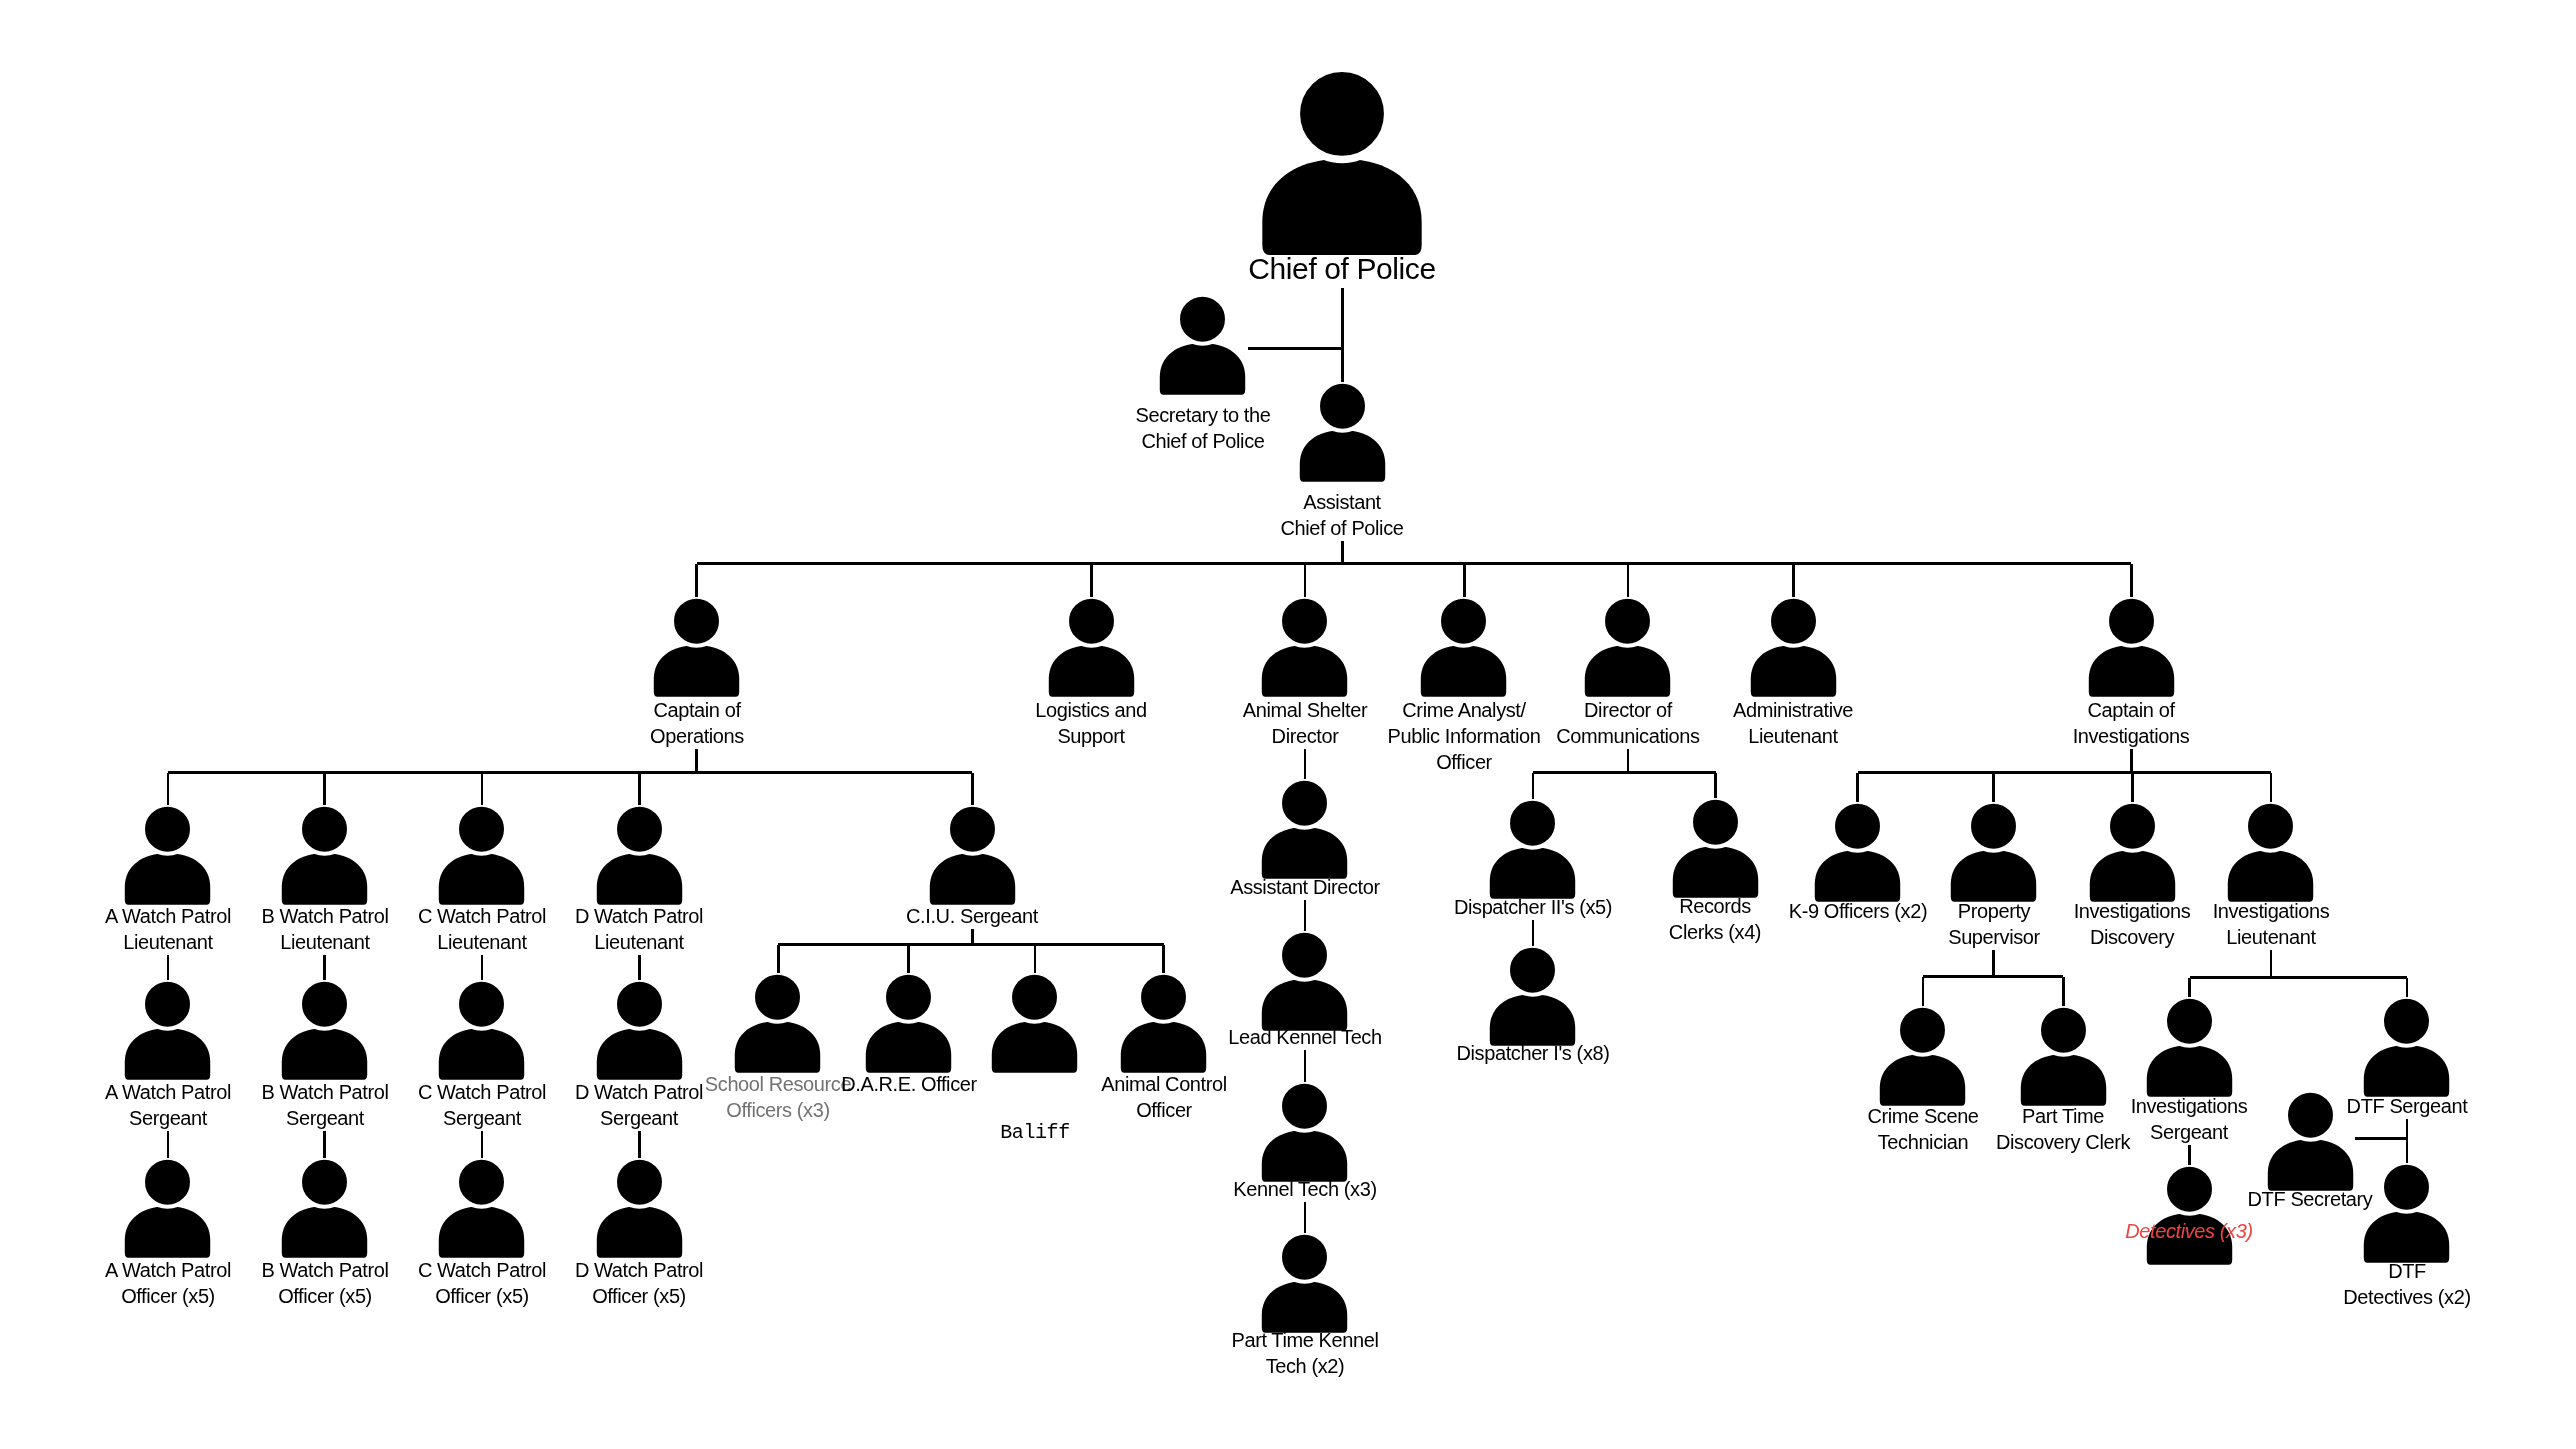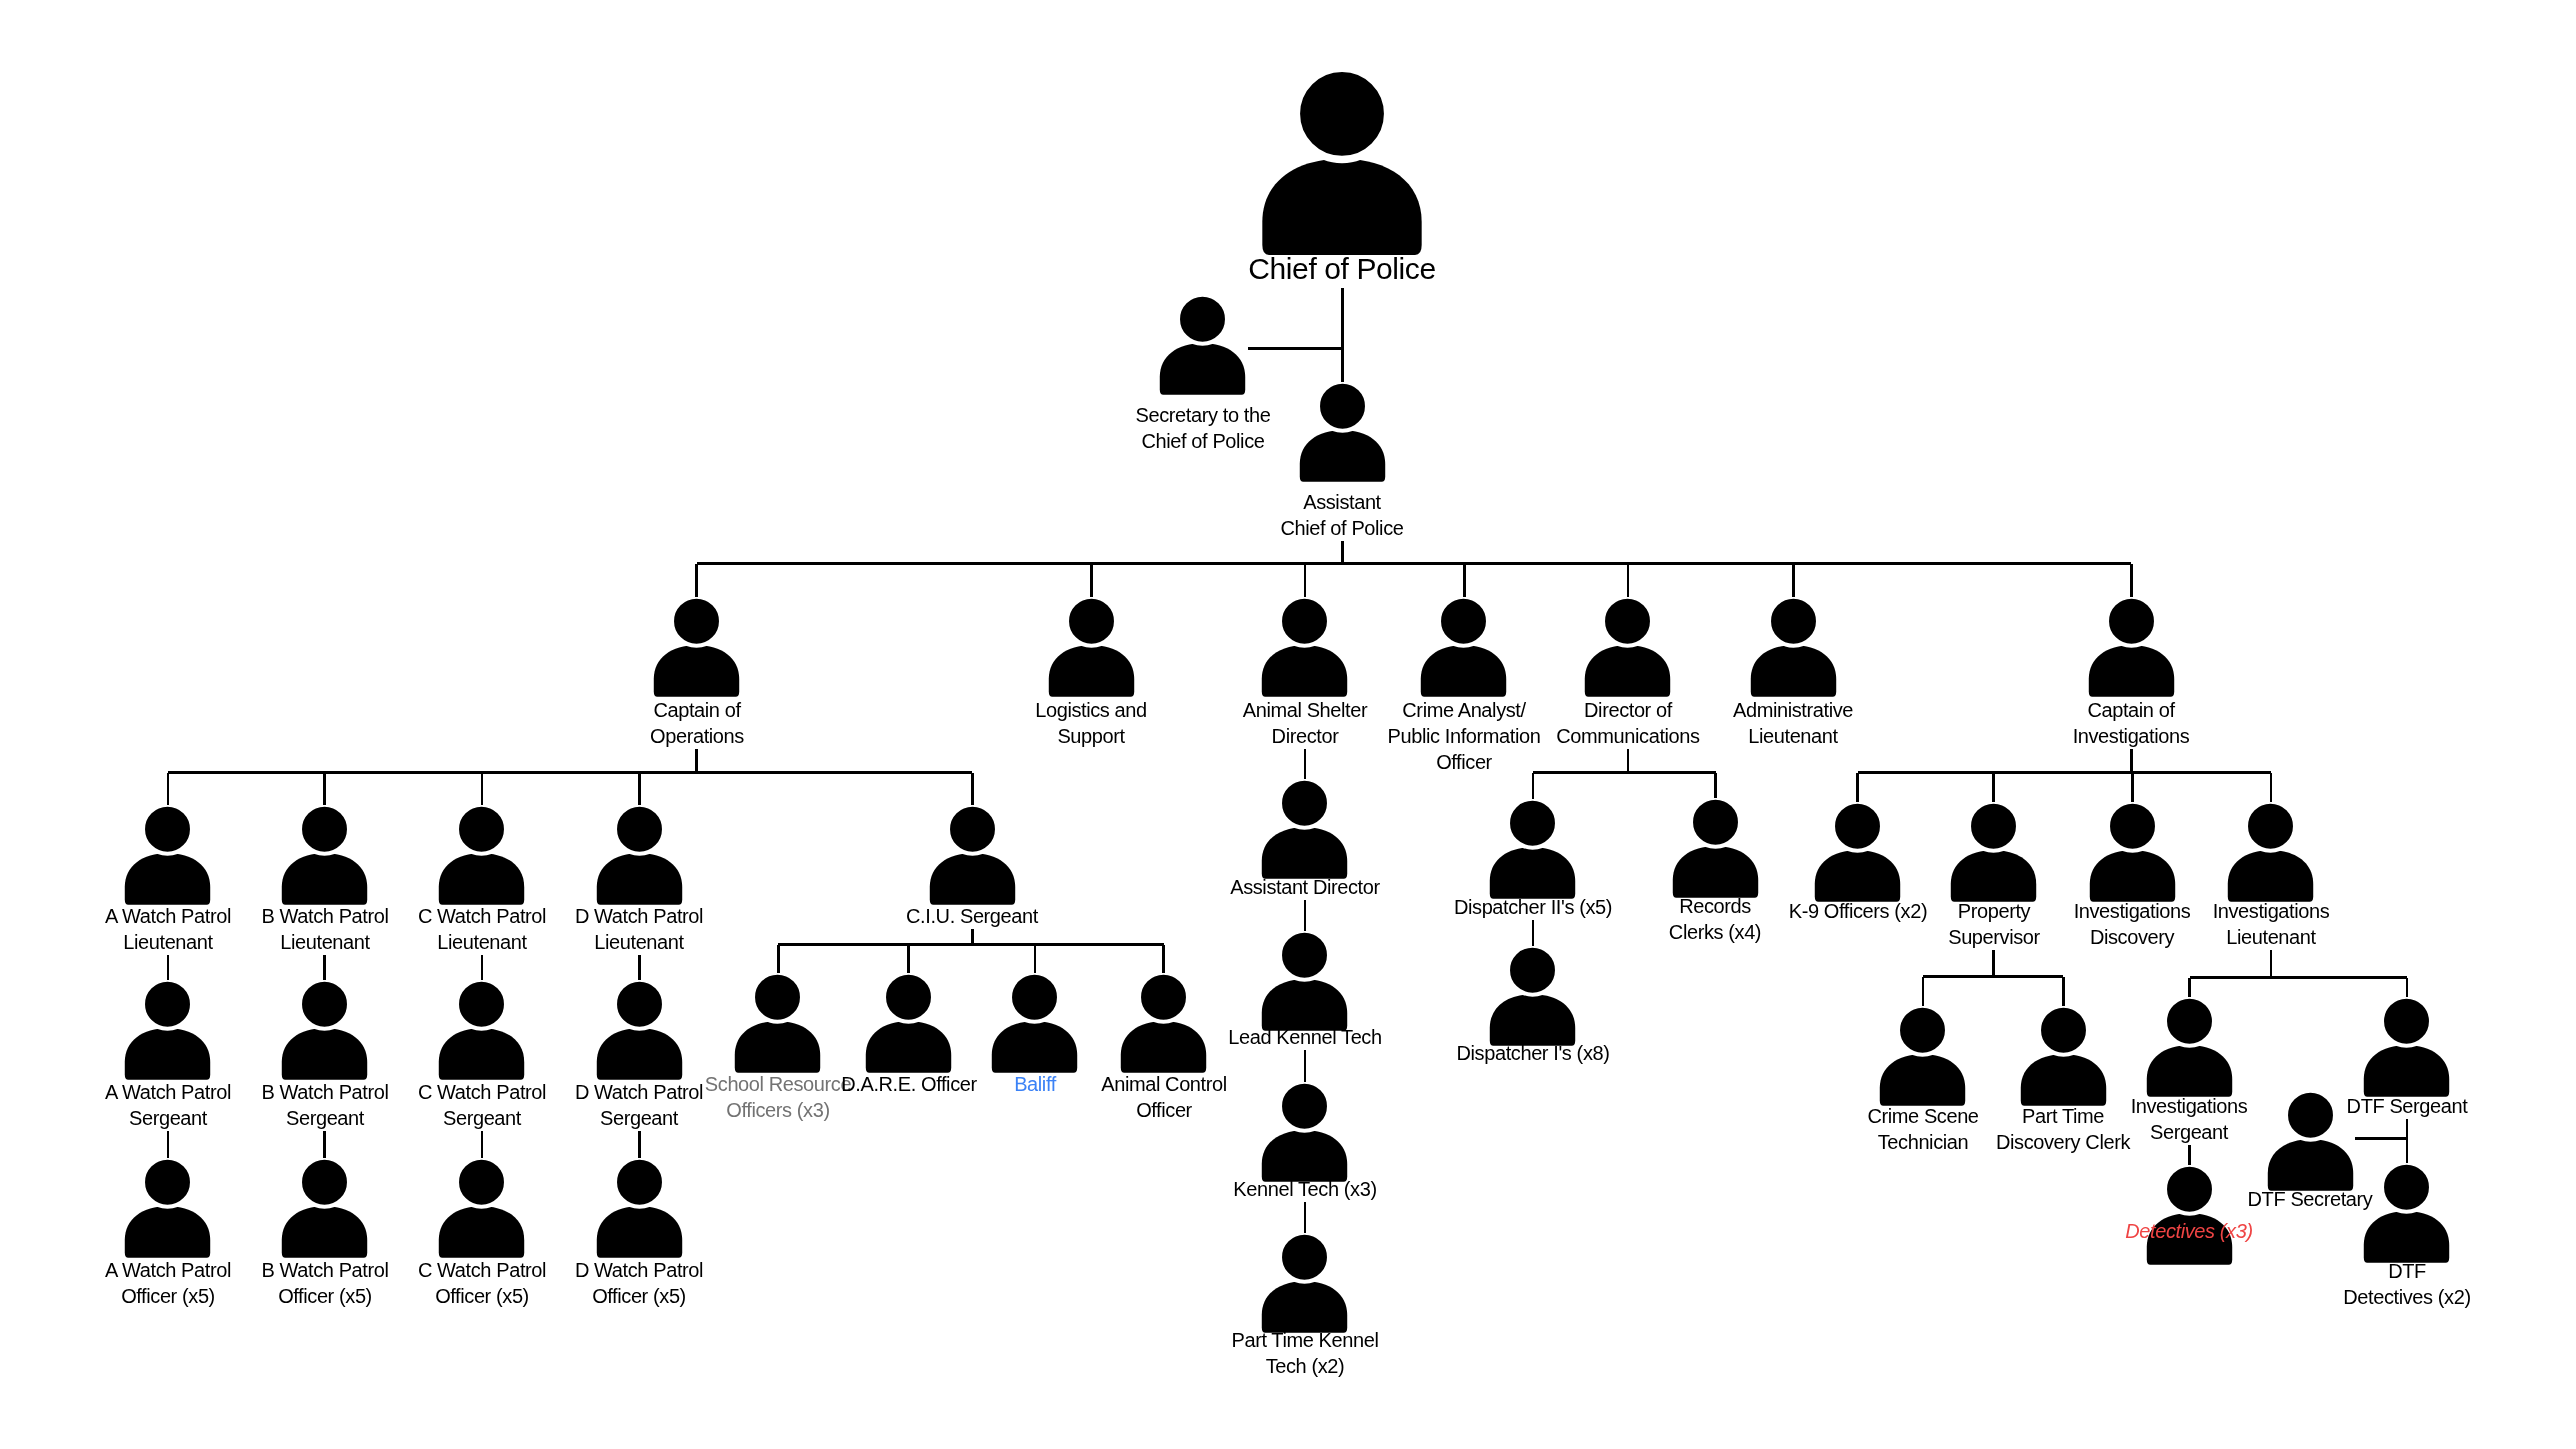--- a/index.html
+++ b/index.html
@@ -296,21 +296,21 @@
      <path fill="#000000" d="M6 112 Q2 112 2 106 L2 92 C2 68 22 54 50 54 C78 54 98 68 98 92 L98 106 Q98 112 94 112 Z"></path>
      <circle cx="50" cy="27" r="27.5" fill="#000000" stroke="#ffffff" stroke-width="4.5"></circle>
    </svg></div>
       <div class="node-label" style="left: 766px; width: 286px; top: 1071px; color: rgb(0, 0, 0);">
         <div class="line">D.A.R.E. Officer</div>
       </div>
       <div class="person" style="left: 990px; top: 973px;"><svg width="89" height="100" viewBox="0 0 100 112" xmlns="http://www.w3.org/2000/svg">
      <path fill="#000000" d="M6 112 Q2 112 2 106 L2 92 C2 68 22 54 50 54 C78 54 98 68 98 92 L98 106 Q98 112 94 112 Z"></path>
      <circle cx="50" cy="27" r="27.5" fill="#000000" stroke="#ffffff" stroke-width="4.5"></circle>
    </svg></div>
-      <div class="node-label" style="left: 892px; width: 286px; top: 1071px; color: #3b82f6;">
+      <div class="node-label" style="left: 892px; width: 286px; top: 1120px; color: #000000; font-family: Liberation Mono, monospace;">
         <div class="line">Baliff</div>
       </div>
       <div class="person" style="left: 1119px; top: 973px;"><svg width="89" height="100" viewBox="0 0 100 112" xmlns="http://www.w3.org/2000/svg">
      <path fill="#000000" d="M6 112 Q2 112 2 106 L2 92 C2 68 22 54 50 54 C78 54 98 68 98 92 L98 106 Q98 112 94 112 Z"></path>
      <circle cx="50" cy="27" r="27.5" fill="#000000" stroke="#ffffff" stroke-width="4.5"></circle>
    </svg></div>
       <div class="node-label" style="left: 1021px; width: 286px; top: 1071px; color: rgb(0, 0, 0);">
         <div class="line">Animal Control</div>
         <div class="line">Officer</div>
       </div>

